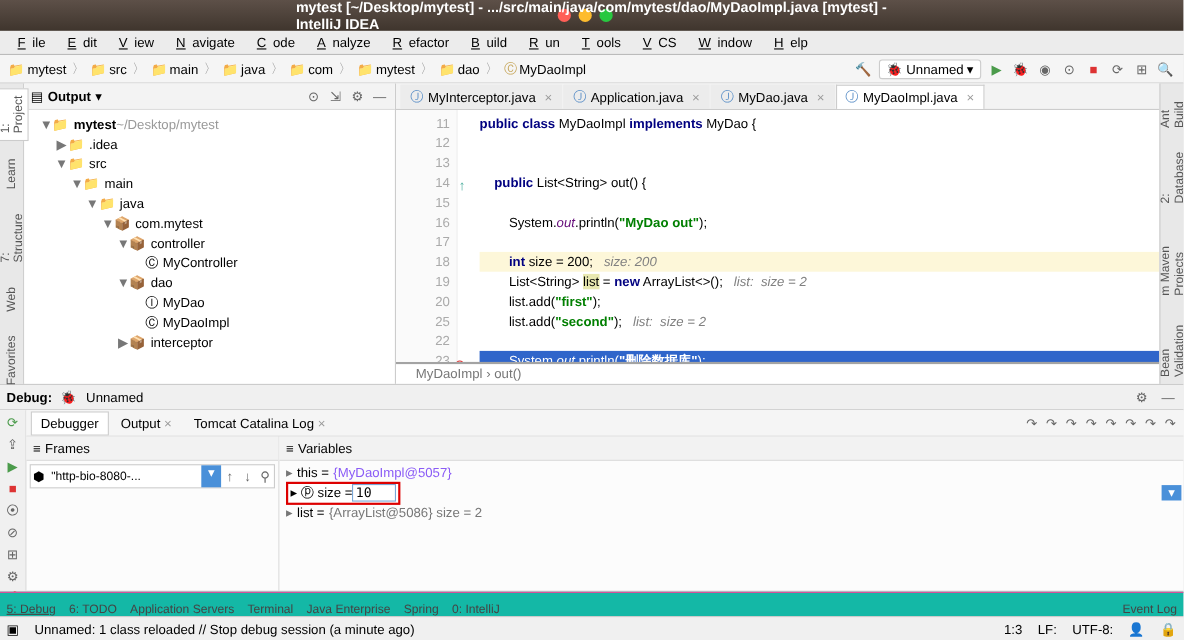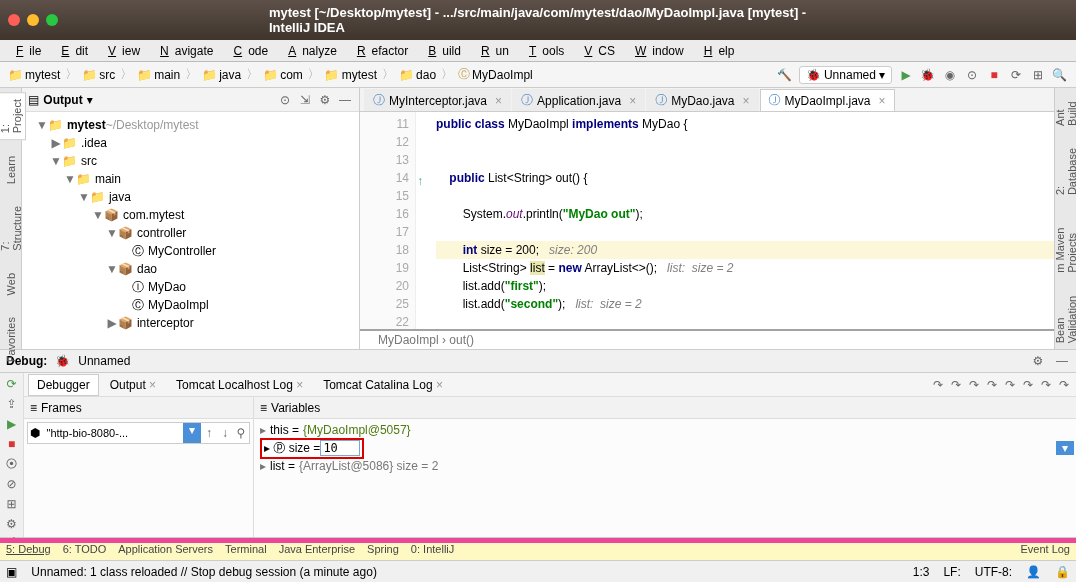--- a/index.html
+++ b/index.html
@@ -1,17 +1,17 @@
 <!DOCTYPE html>
 <html><head>
 <meta charset="utf-8">
 <style>
 * { margin:0; padding:0; box-sizing:border-box; font-family:"Segoe UI",Arial,sans-serif; font-size:12px; }
 body { background:#f0f0f0; width:1076px; height:582px; overflow:hidden; display:flex; flex-direction:column; }
-.titlebar { height:40px; background:linear-gradient(#5d5048,#3f352d); color:#fff; display:flex; align-items:center; padding:0 8px; position:relative; }
+.titlebar { height:28px; background:linear-gradient(#5d5048,#3f352d); color:#fff; display:flex; align-items:center; padding:0 8px; position:relative;justify-content:center; }
 .dots { display:flex; gap:7px; margin-right:12px; }
 .dot { width:12px; height:12px; border-radius:50%; }
 .dot.r{background:#ff5f57}.dot.y{background:#febc2e}.dot.g{background:#28c840}
 .titlebar .title { position:absolute; left:50%; transform:translateX(-50%); font-size:13px; font-weight:600; }
 .menubar { height:22px; background:#ececec; border-bottom:1px solid #bbb; display:flex; align-items:center; padding:0 4px; gap:2px; }
 .menubar span { padding:2px 6px; cursor:pointer; }
 .u{text-decoration:underline}
 .navbar { height:26px; background:#f5f5f5; border-bottom:1px solid #ccc; display:flex; align-items:center; padding:0 8px; }
 .bc { display:flex; align-items:center; gap:2px; flex:1; }
 .bc .sep{color:#999;margin:0 3px}
@@ -69,21 +69,21 @@
 .frow.hi{background:#fff3a0}
 .frow.dim{color:#8a8a60;background:#fffde7}
 .dd{height:22px;border:1px solid #ccc;background:#fff;display:flex;align-items:center;margin:3px}
 .dd .txt{flex:1;padding:0 4px;font-size:11px;overflow:hidden}
 .dd .arr{width:18px;background:#4a90d9;color:#fff;text-align:center;height:100%}
 .vars{flex:1;display:flex;flex-direction:column}
 .vlist{flex:1;padding:2px}
 .vrow{height:18px;padding:0 4px;display:flex;align-items:center;gap:4px}
 .redbox{border:2px solid #d00;padding:0 2px;display:inline-flex;align-items:center;background:#fff}
 .vin{border:1px solid #7aa7d6;padding:0 2px;width:40px;font-family:monospace}
-.btmbar{height:22px;background:#fef9c3;border-top:5px solid #ec4899;display:flex;align-items:flex-start;padding:0 6px;gap:12px}
+.btmbar{height:22px;background:#14b8a6;border-top:1px solid #ec4899;display:flex;align-items:flex-end;padding:0 6px;gap:12px}
 .bt{display:flex;align-items:center;gap:3px;font-size:11px;color:#444;cursor:pointer}
 .bt.active{text-decoration:underline}
 .statusbar{height:22px;background:#f0f0f0;border-top:1px solid #ccc;display:flex;align-items:center;padding:0 6px;gap:14px}
 .statusbar .msg{flex:1}
 .folder-ic{color:#c8a960}
 .java-ic{color:#5b8fc7}
 </style>
 </head>
 <body>
 
@@ -310,21 +310,20 @@
     <span class="tb-ic">⦿</span>
     <span class="tb-ic">⊘</span>
     <span class="tb-ic">⊞</span>
     <span class="tb-ic">⚙</span>
     <span class="tb-ic">📌</span>
   </div>
   <div class="dbgmain">
     <div class="dbgtabs" id="dbgtabs">
     <div class="dtab active">Debugger</div>
         <div class="dtab">Output<span style="color: rgb(153, 153, 153);"> ×</span></div>
-        <div class="dtab">Tomcat Localhost Log<span style="color: rgb(153, 153, 153);"> ×</span></div>
         <div class="dtab">Tomcat Catalina Log<span style="color: rgb(153, 153, 153);"> ×</span></div>
         <div style="flex: 1 1 0%;"></div>
         <span class="tb-ic">↷</span>
         <span class="tb-ic">↷</span>
         <span class="tb-ic">↷</span>
         <span class="tb-ic">↷</span>
         <span class="tb-ic">↷</span>
         <span class="tb-ic">↷</span>
         <span class="tb-ic">↷</span>
         <span class="tb-ic">↷</span>
@@ -346,21 +345,21 @@
       </div>
       <div class="vars">
         <div class="panehdr">
             <span>≡</span>
             <span>Variables</span>
           </div>
         <div class="vlist" id="vlist">
             <div class="vrow">
               <span style="color:#777">▸</span> 
               <span>this = </span>
-              <span style="color:#4d7c0f">{MyDaoImpl@5057}</span>
+              <span style="color:#8b5cf6">{MyDaoImpl@5057}</span>
             </div>
             <div class="vrow" style="position: relative;">
               <span class="redbox">
                 <span>▸ ⓟ size = </span>
                 <input class="vin" value="10" style="">
               </span>
               <span style="position: absolute; right: 0px; width: 18px; background: rgb(74, 144, 217); color: rgb(255, 255, 255); text-align: center;">▾</span>
             </div>
             <div class="vrow">
               <span style="color:#777">▸</span> 

